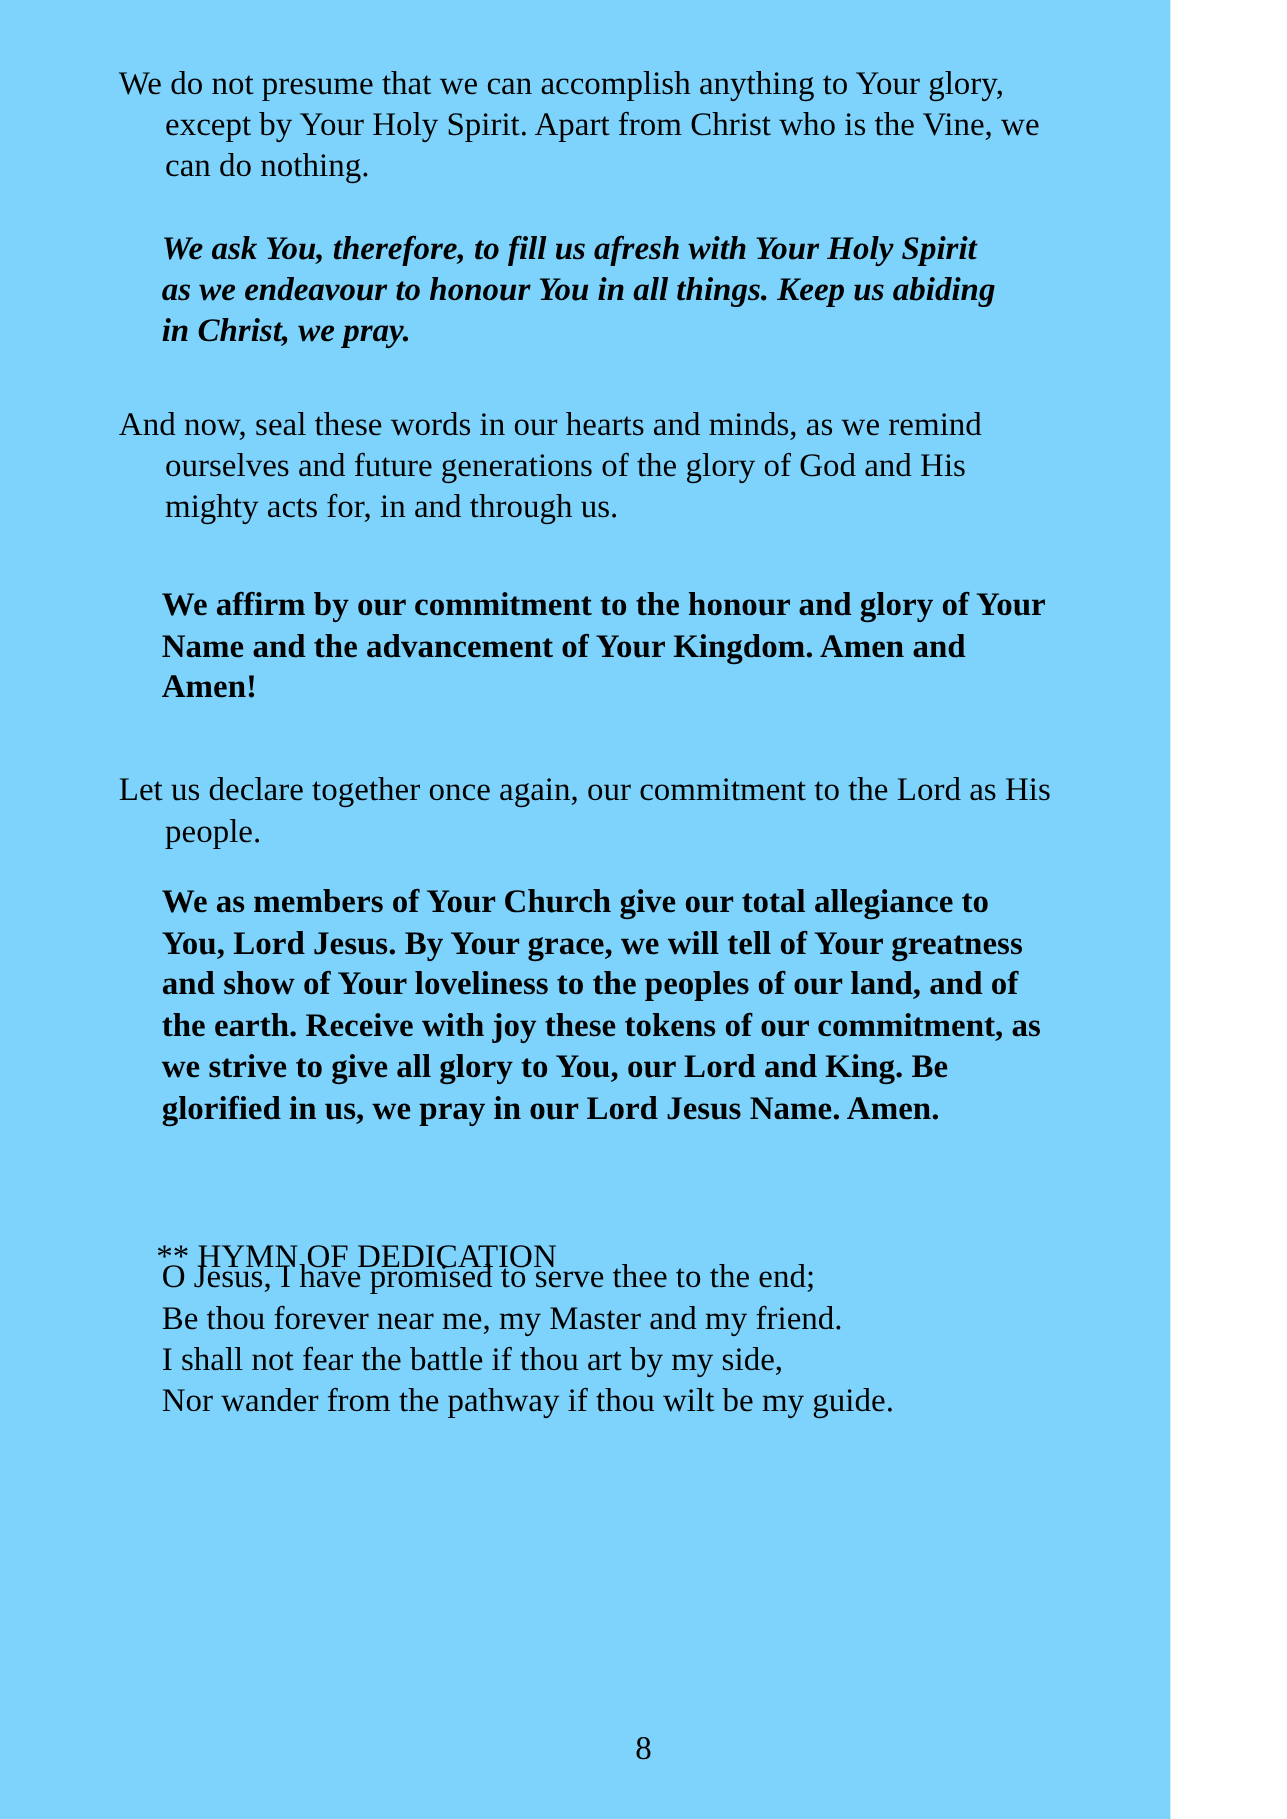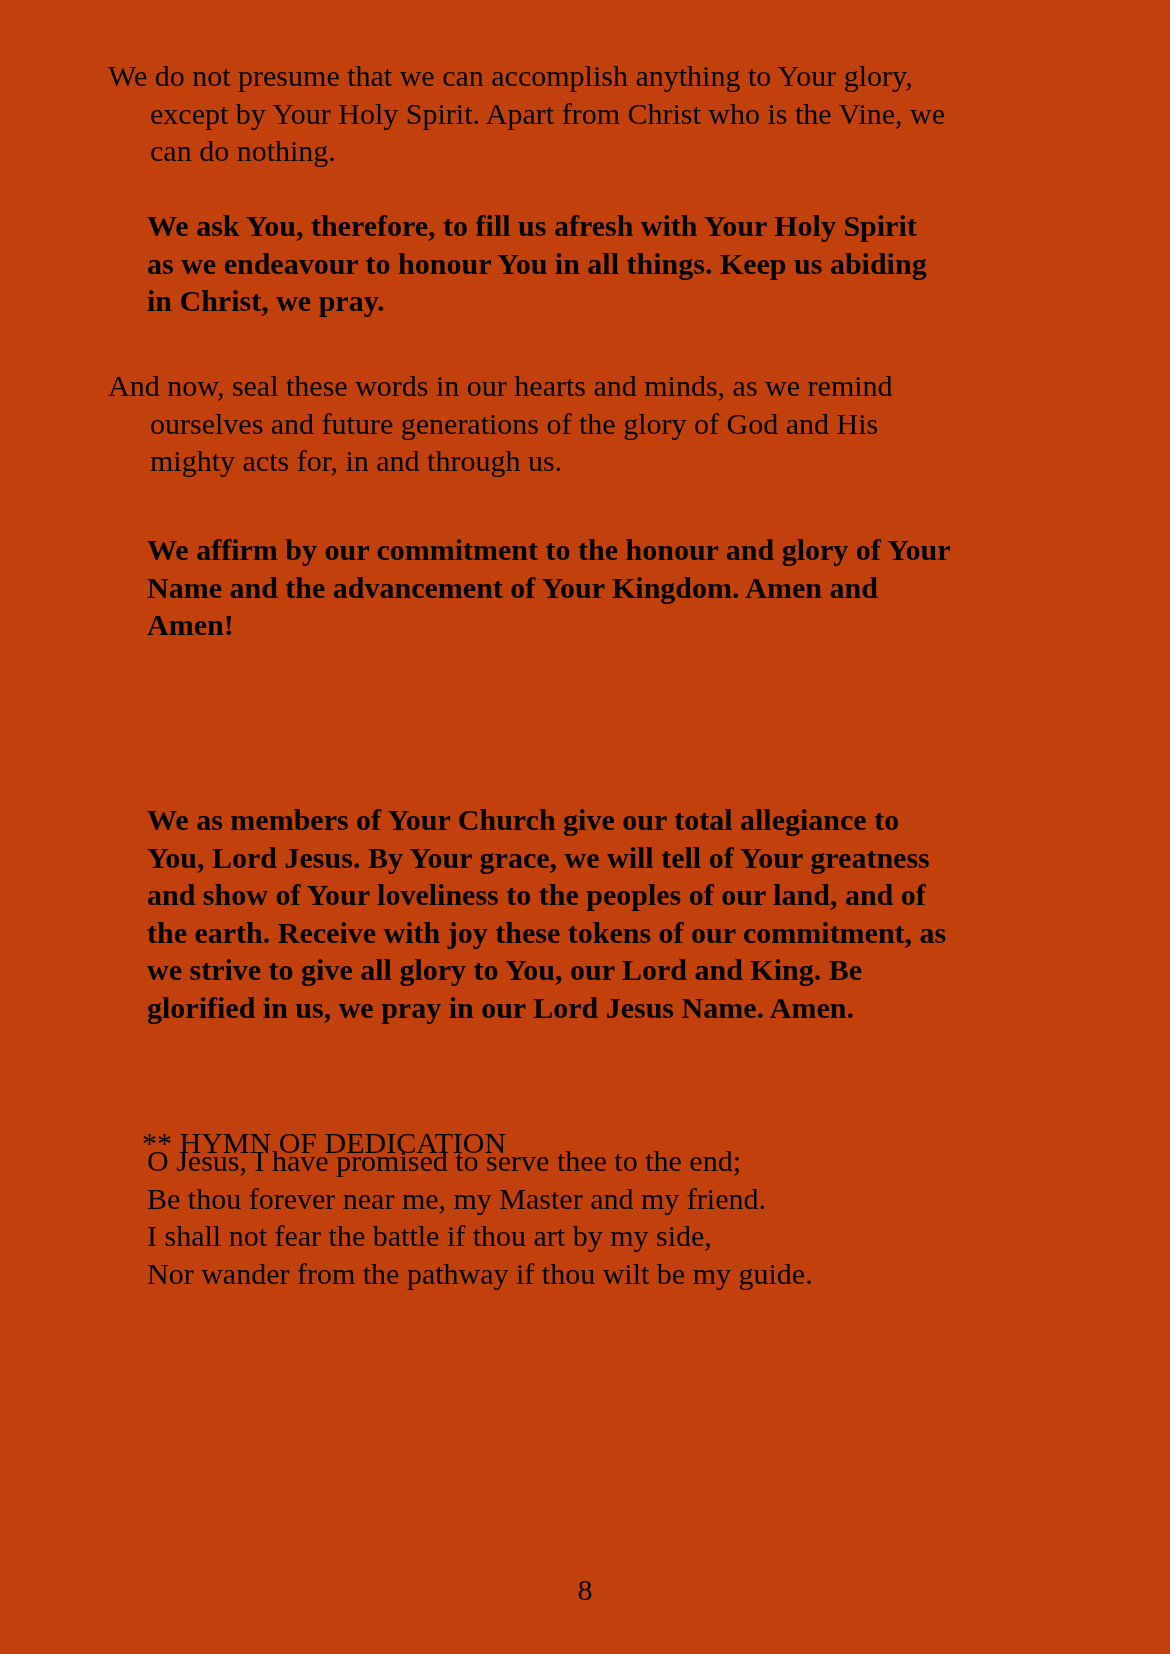--- a/index.html
+++ b/index.html
@@ -2,23 +2,23 @@
 <html><head>
 <meta charset="utf-8">
 <style>
   html, body {
     margin: 0;
     padding: 0;
     background: #ffffff;
   }
   .page {
     position: relative;
-    width: 1170px;
+    width: 1064px;
     height: 1654px;
-    background: #c2410c;
+    background: #7dd3fc;
     color: #000000;
     font-family: "Liberation Serif", "DejaVu Serif", serif;
     font-size: 30px;
     line-height: 37.5px;
     overflow: hidden;
   }
   .para {
     position: absolute;
     white-space: pre;           
     margin: 0;
@@ -33,21 +33,21 @@
   
   .response {
     left: 147px;
     font-weight: bold;
   }
   .verse {
     left: 147px;
     font-weight: normal;
   }
   .p1 { top: 57px; }
-  .p2 { top: 207px; }
+  .p2 { top: 207px; font-style: italic; }
   .p3 { top: 367px; }
   .p4 { top: 531px; }
   .p5 { top: 699px; }
   .p6 { top: 801px; }
   .hymn-row {
     position: absolute;
     left: 112px;
     top: 1086px;
     width: 1000px;
     white-space: pre;
@@ -84,20 +84,22 @@
 in Christ, we pray.</div>
 
   <div class="para response p4">We affirm by our commitment to the honour and glory of Your
 Name and the advancement of Your Kingdom. Amen and
 Amen!</div>
 
   <div class="para leader p3">And now, seal these words in our hearts and minds, as we remind
 ourselves and future generations of the glory of God and His
 mighty acts for, in and through us.</div>
 
+  <div class="para leader p5">Let us declare together once again, our commitment to the Lord as His
+people.</div>
 
   <div class="para response p6">We as members of Your Church give our total allegiance to
 You, Lord Jesus. By Your grace, we will tell of Your greatness
 and show of Your loveliness to the peoples of our land, and of
 the earth. Receive with joy these tokens of our commitment, as
 we strive to give all glory to You, our Lord and King. Be
 glorified in us, we pray in our Lord Jesus Name. Amen.</div>
 
   <div class="hymn-row">
     <span class="hymn-heading">** HYMN OF DEDICATION</span>

